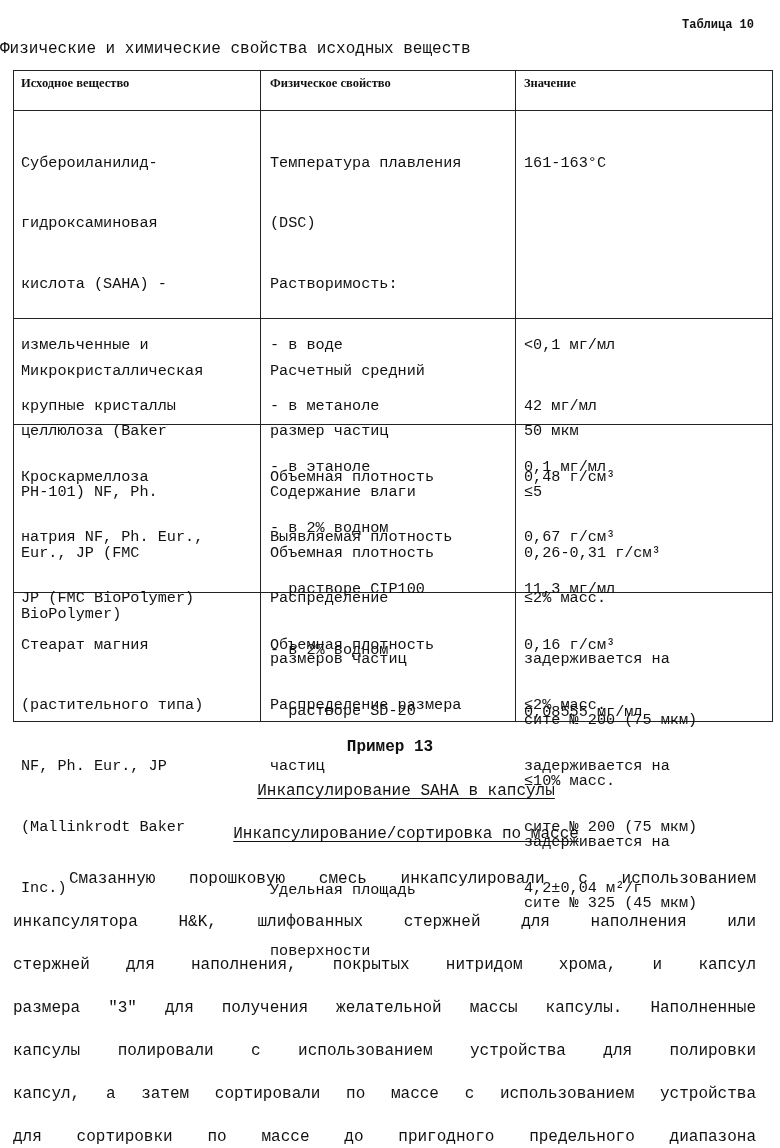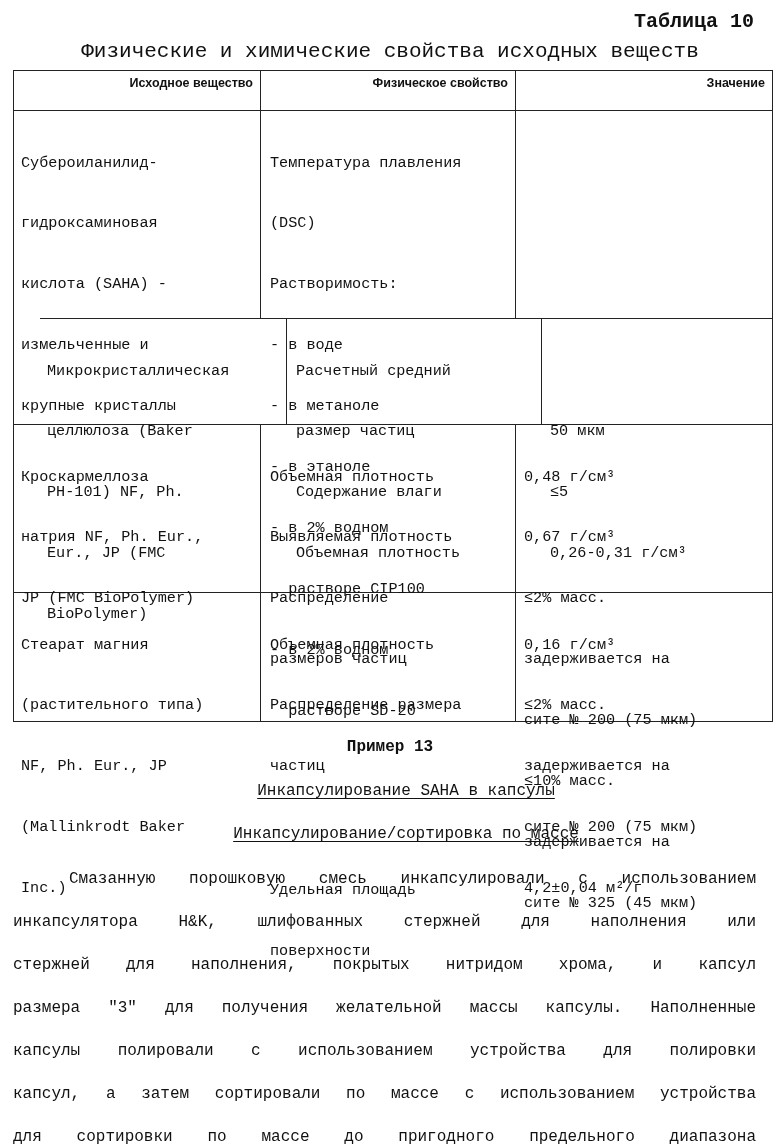--- a/index.html
+++ b/index.html
@@ -1,28 +1,28 @@
 <!DOCTYPE html>
 <html><head>
 <meta charset="utf-8">
 <style>
   html, body { margin:0; padding:0; background:#ffffff; }
   body { width:780px; height:1148px; position:relative; overflow:hidden;
          font-family:"Liberation Mono", "DejaVu Sans Mono", monospace; color:#111; }
   .abs { position:absolute; }
-  .table-label { top:10px; right:26px; font-weight:bold; font-size:20px;text-align:center; }
-  .table-caption { top:40px; left:0; width:780px; text-align:center; font-size:21px; }
+  .table-label { top:18px; right:26px; font-weight:bold; font-size:12px;text-align:center; }
+  .table-caption { top:40px; left:0; width:780px; font-size:16px; }
   .tbl { position:absolute; left:13px; top:70px; width:760px; border:1.5px solid #222; box-sizing:border-box; }
   .row { display:flex; border-top:1.5px solid #222; }
   .row:first-child { border-top:none; }
   .cell { box-sizing:border-box; padding:1px 7px; font-size:15.2px; line-height:20.3px; white-space:pre; }
   .c1 { width:247px; border-right:1.5px solid #222; }
   .c2 { width:255px; border-right:1.5px solid #222; padding-left:9px; }
   .c3 { flex:1; padding-left:8px; }
-  .hdr .cell { font-family:Liberation Sans, sans-serif; font-weight:bold; font-size:12.5px; text-align:right; padding-top:2px; height:39px; }
+  .hdr .cell { font-family:Liberation Serif, serif; font-weight:bold; font-size:12.5px; text-align:left; padding-top:2px; height:39px; }
   .line { display:block; }
   .ex-title { top:738px; left:0; width:780px; text-align:center; font-weight:bold; font-size:16px; }
   .sub { left:16px; width:780px; text-align:center; font-size:16px; }
   .sub span { text-decoration:underline; text-underline-offset:3px; }
   .para { left:13px; width:743px; font-size:16px; }
   .pline { display:block; height:43px; line-height:43px; text-align:justify; text-align-last:justify; }
   .pline.first { text-indent:56px; }
 </style>
 </head>
 <body>
@@ -50,23 +50,35 @@
       <span class="line">(DSC)</span>
       <span class="line">Растворимость:</span>
       <span class="line">- в воде</span>
       <span class="line">- в метаноле</span>
       <span class="line">- в этаноле</span>
       <span class="line">- в 2% водном</span>
       <span class="line">  растворе CIP100</span>
       <span class="line">- в 2% водном</span>
       <span class="line">  растворе SD-20</span>
     </div>
+    <div class="cell c3">
+      <span class="line">161-163°C</span>
+      <span class="line" style="height:20.3px">&nbsp;</span>
+      <span class="line" style="height:20.3px">&nbsp;</span>
+      <span class="line">&lt;0,1 мг/мл</span>
+      <span class="line">42 мг/мл</span>
+      <span class="line">0,1 мг/мл</span>
+      <span class="line" style="height:20.3px">&nbsp;</span>
+      <span class="line">11,3 мг/мл</span>
+      <span class="line" style="height:22px">&nbsp;</span>
+      <span class="line">0,08555 мг/мл</span>
+    </div>
   </div>
 
-  <div class="row" style="height:105px;margin-left:26px;">
+  <div class="row" style="height:105px;">
     <div class="cell c1">
       <span class="line">Микрокристаллическая</span>
       <span class="line">целлюлоза (Baker</span>
       <span class="line">PH-101) NF, Ph.</span>
       <span class="line">Eur., JP (FMC</span>
       <span class="line">BioPolymer)</span>
     </div>
     <div class="cell c2">
       <span class="line">Расчетный средний</span>
       <span class="line">размер частиц</span>

